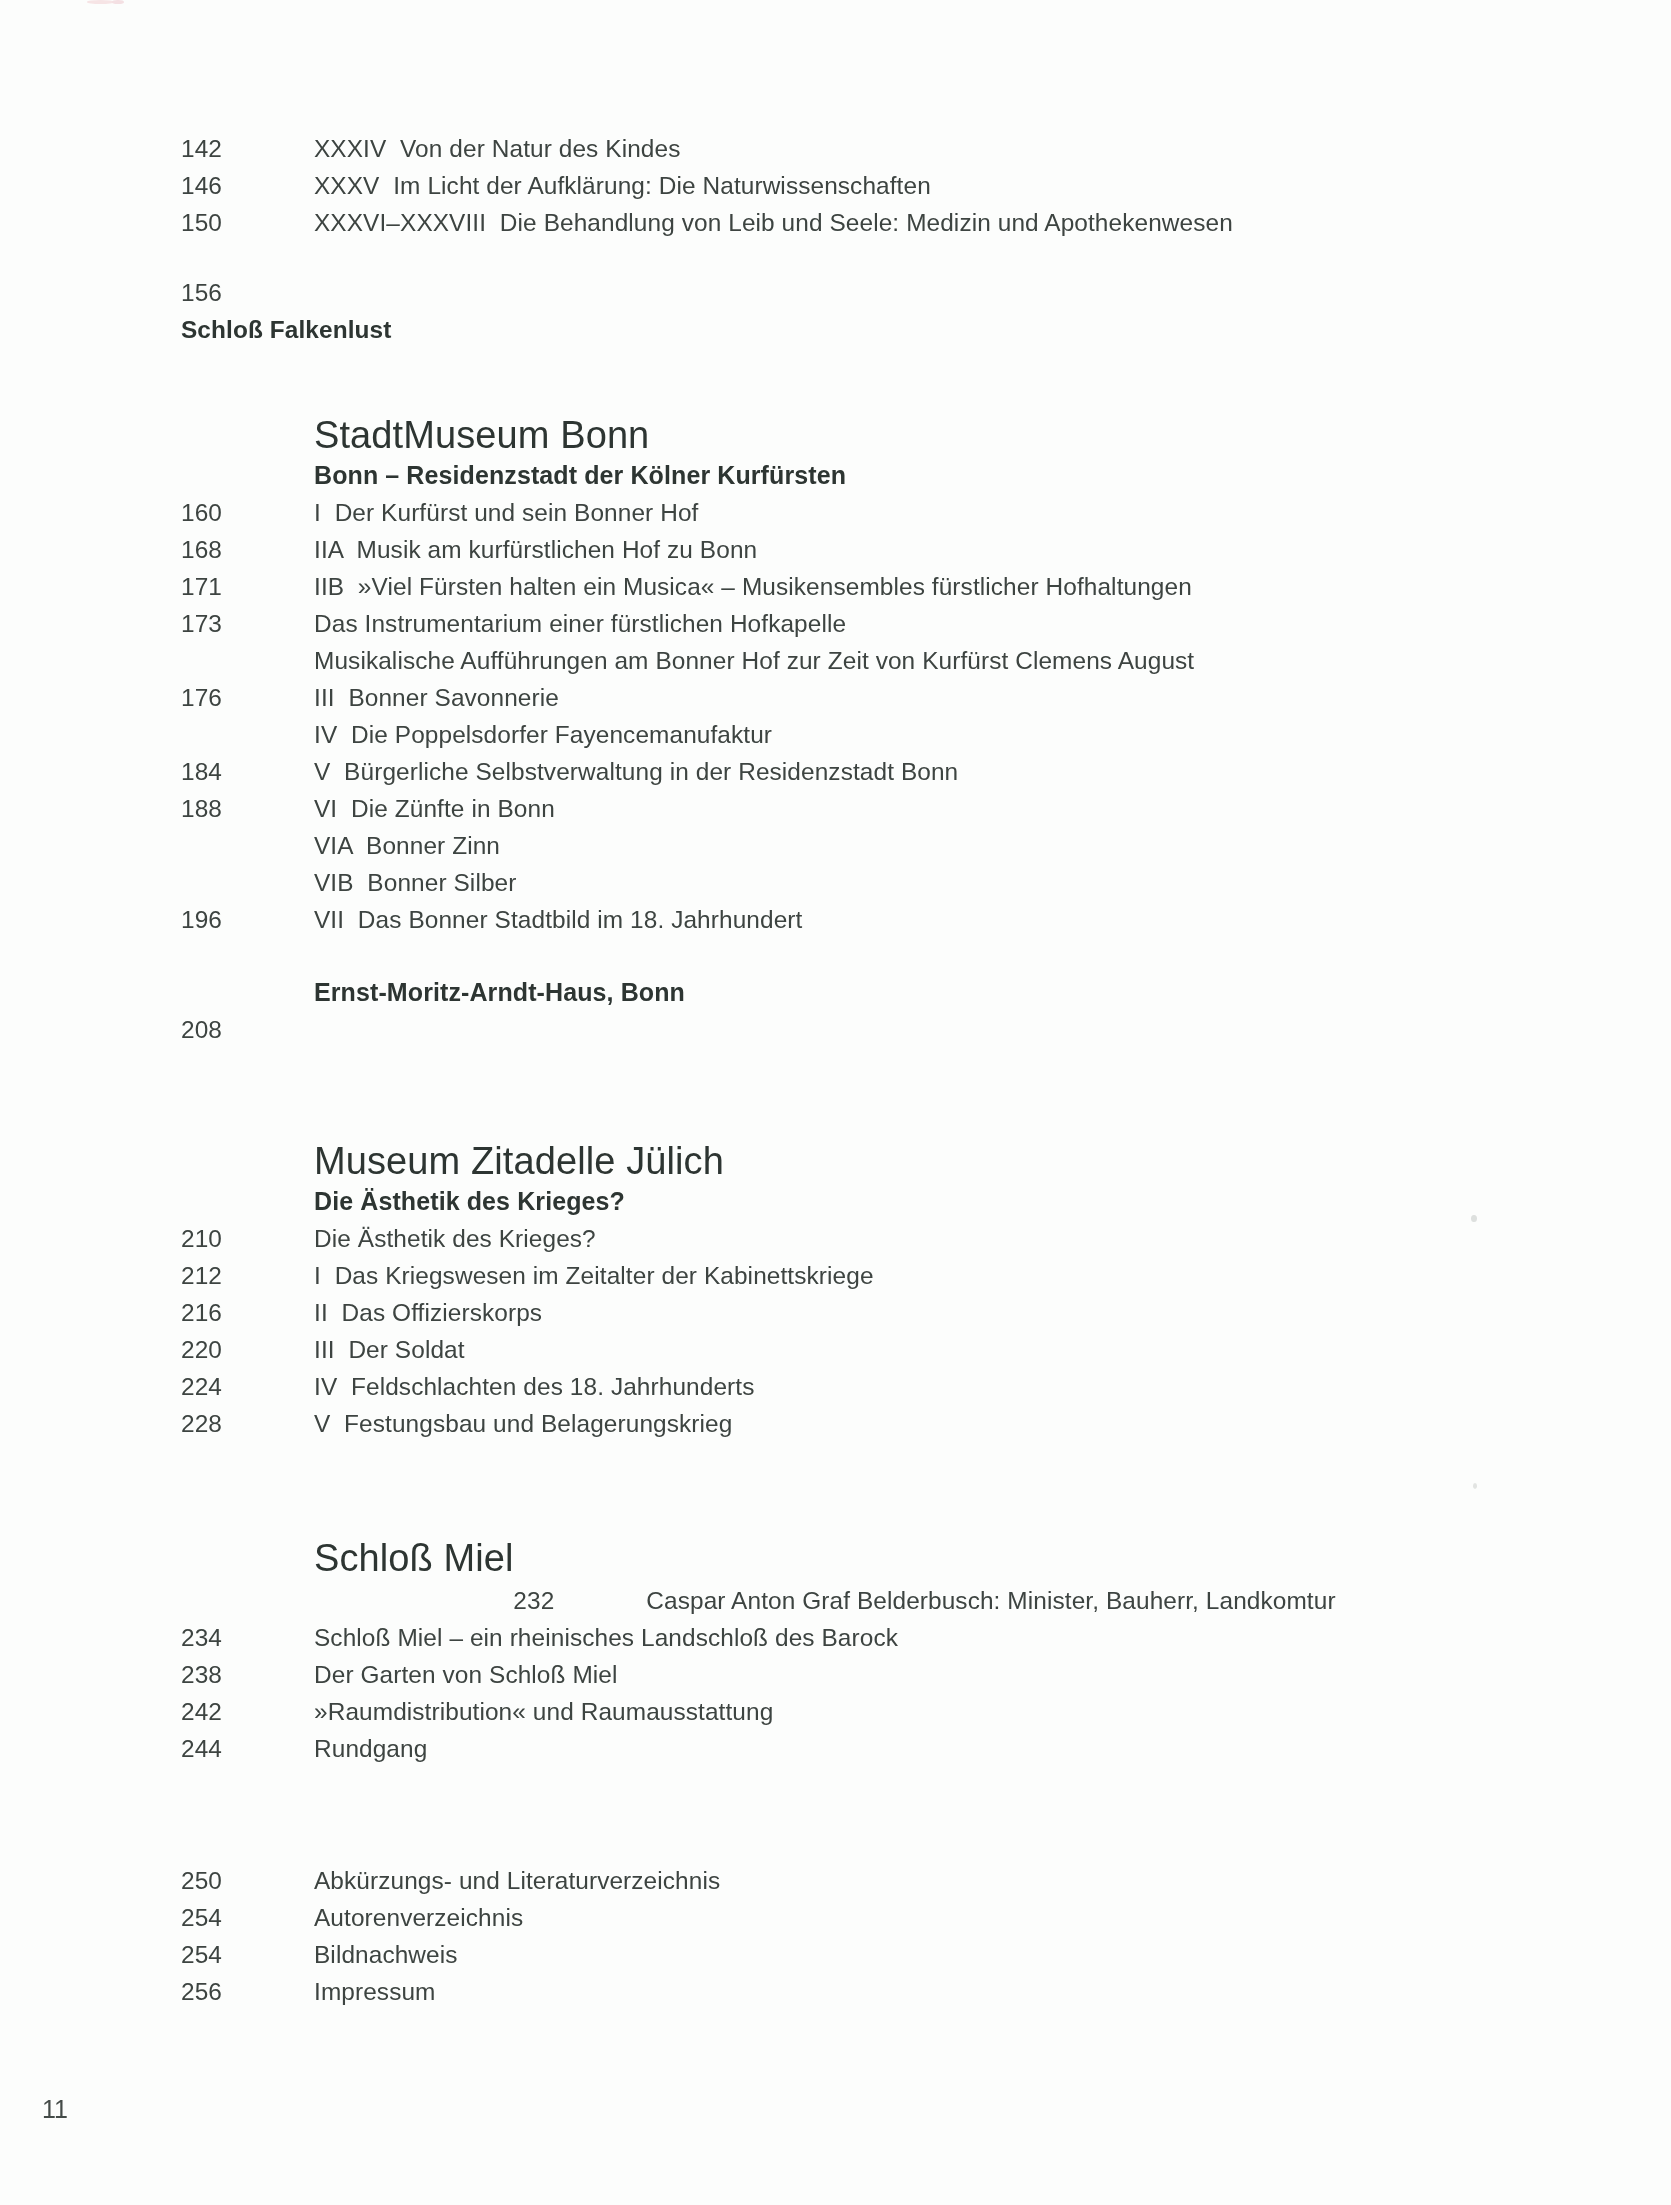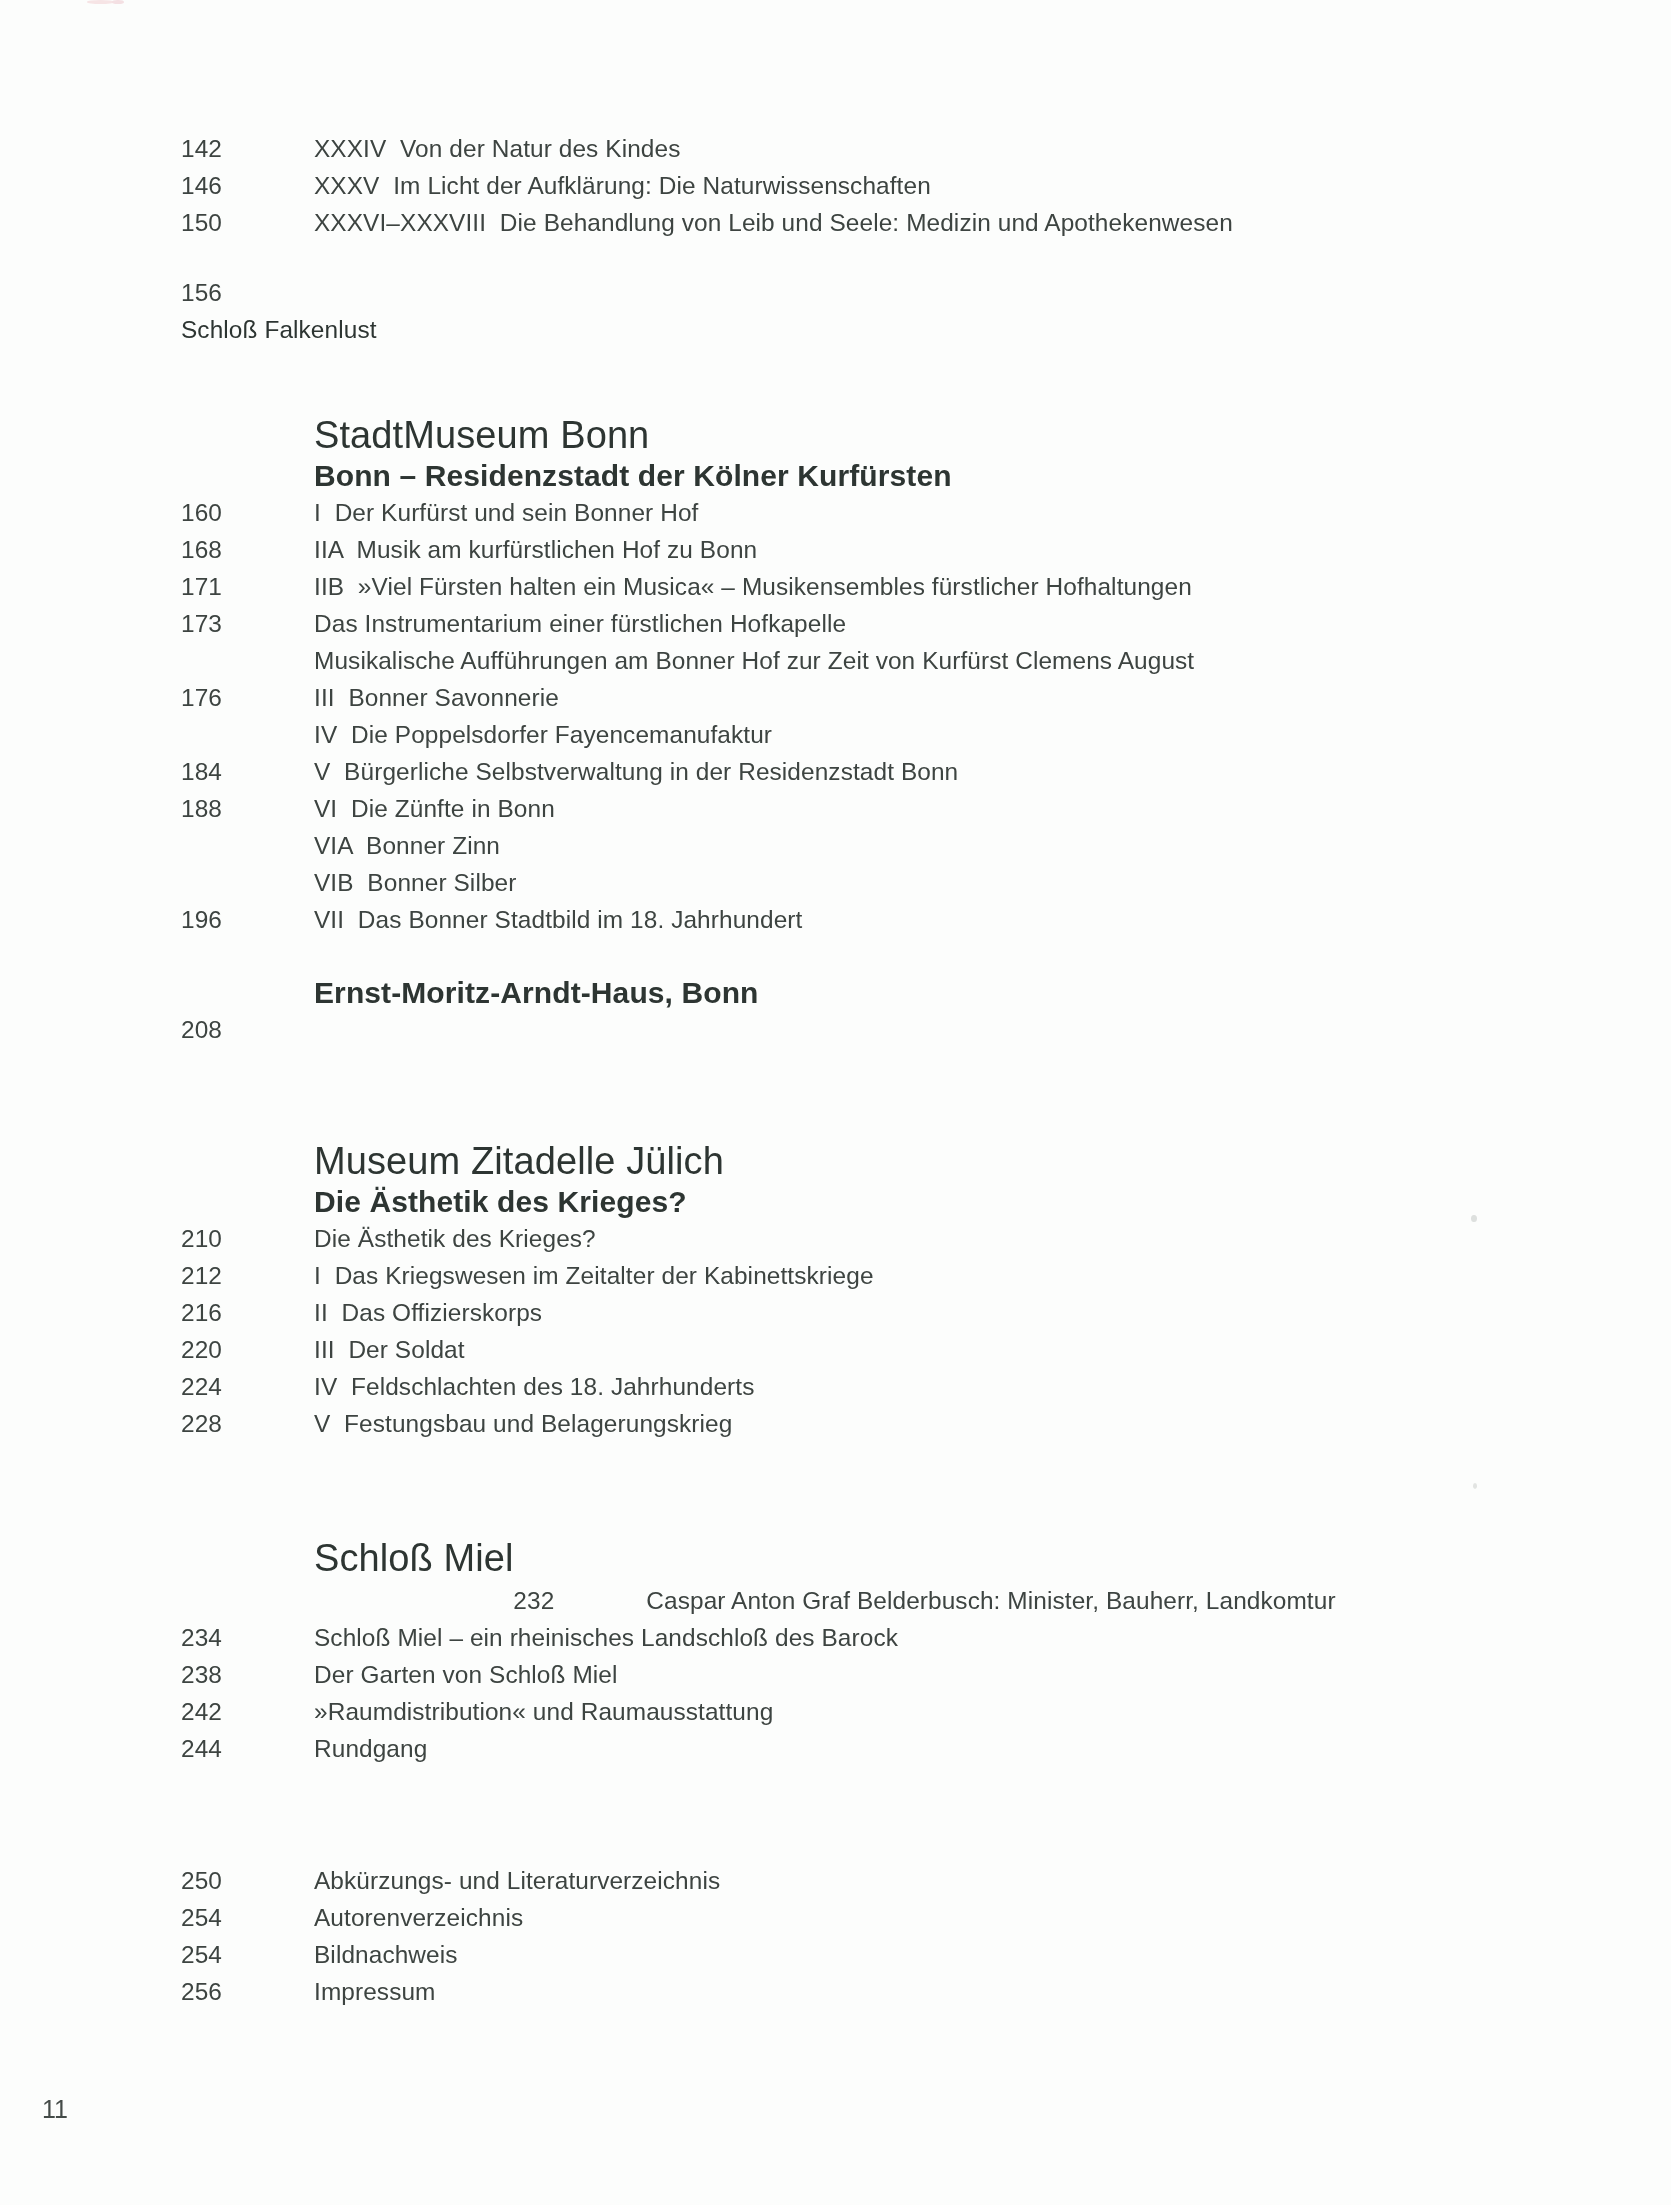--- a/index.html
+++ b/index.html
@@ -26,32 +26,32 @@
     font-size: 24.4px;
     letter-spacing: 0.1px;
     color: #3d4441;
   }
   .num {
     width: 133px;
     flex: none;
     line-height: 37px;
   }
   .txt { white-space: pre-wrap; }
-  .bold-txt .txt { font-weight: normal; color: #2d3532; }
+  .bold-txt .txt { font-weight: bold; color: #2d3532; }
   .sec-title {
     margin: 0 0 0 133px;
     font-size: 38px;
     line-height: 44px;
     font-weight: normal;
     color: #2d3532;
     letter-spacing: 0.1px;
   }
   .sec-subtitle {
     margin: 0 0 0 133px;
-    font-size: 30px;
+    font-size: 25px;
     line-height: 37px;
     font-weight: bold;
     color: #2d3532;
     letter-spacing: 0.1px;
   }
   
   .g-falkenlust { margin-top: 33px; flex-direction: column; }
   .g-stadtmuseum { margin-top: 102px; }
   .g-arndthaus { margin-top: 36px; }
   .g-zitadelle { margin-top: 91px; }

